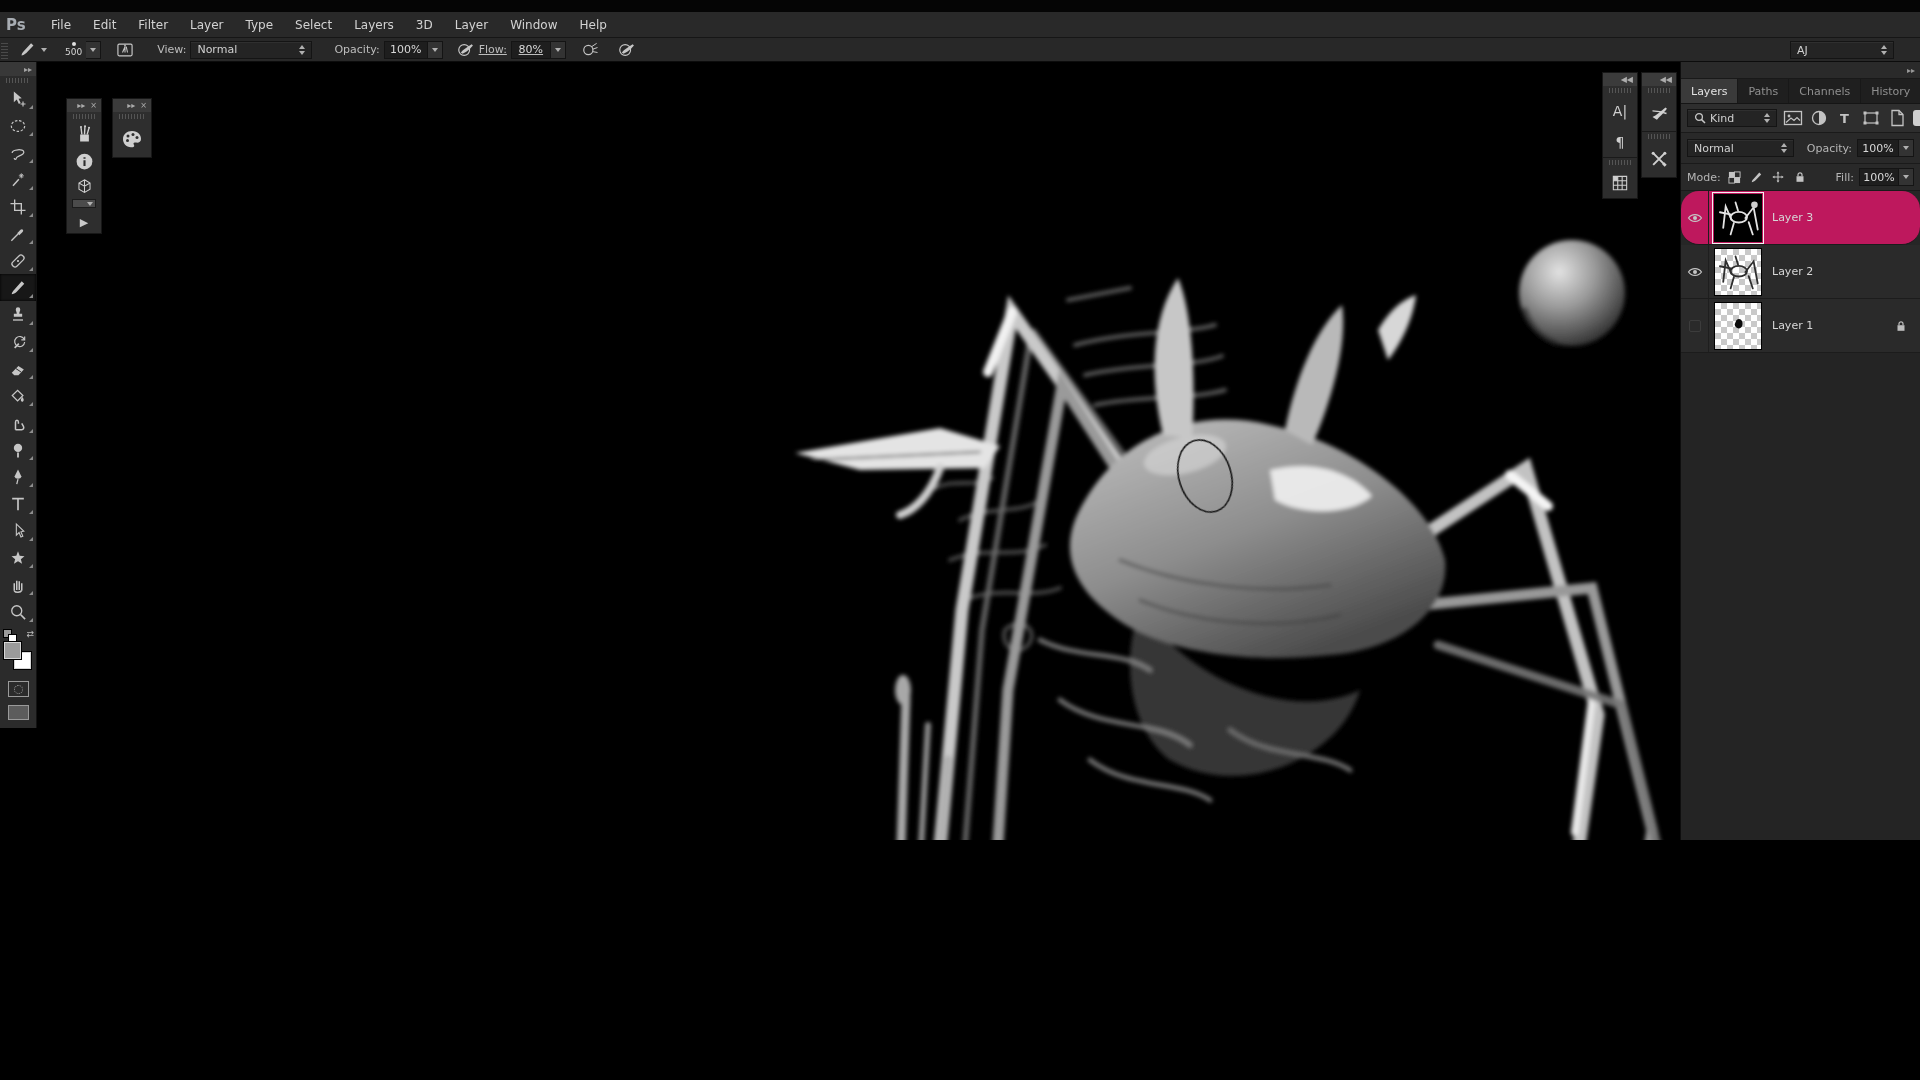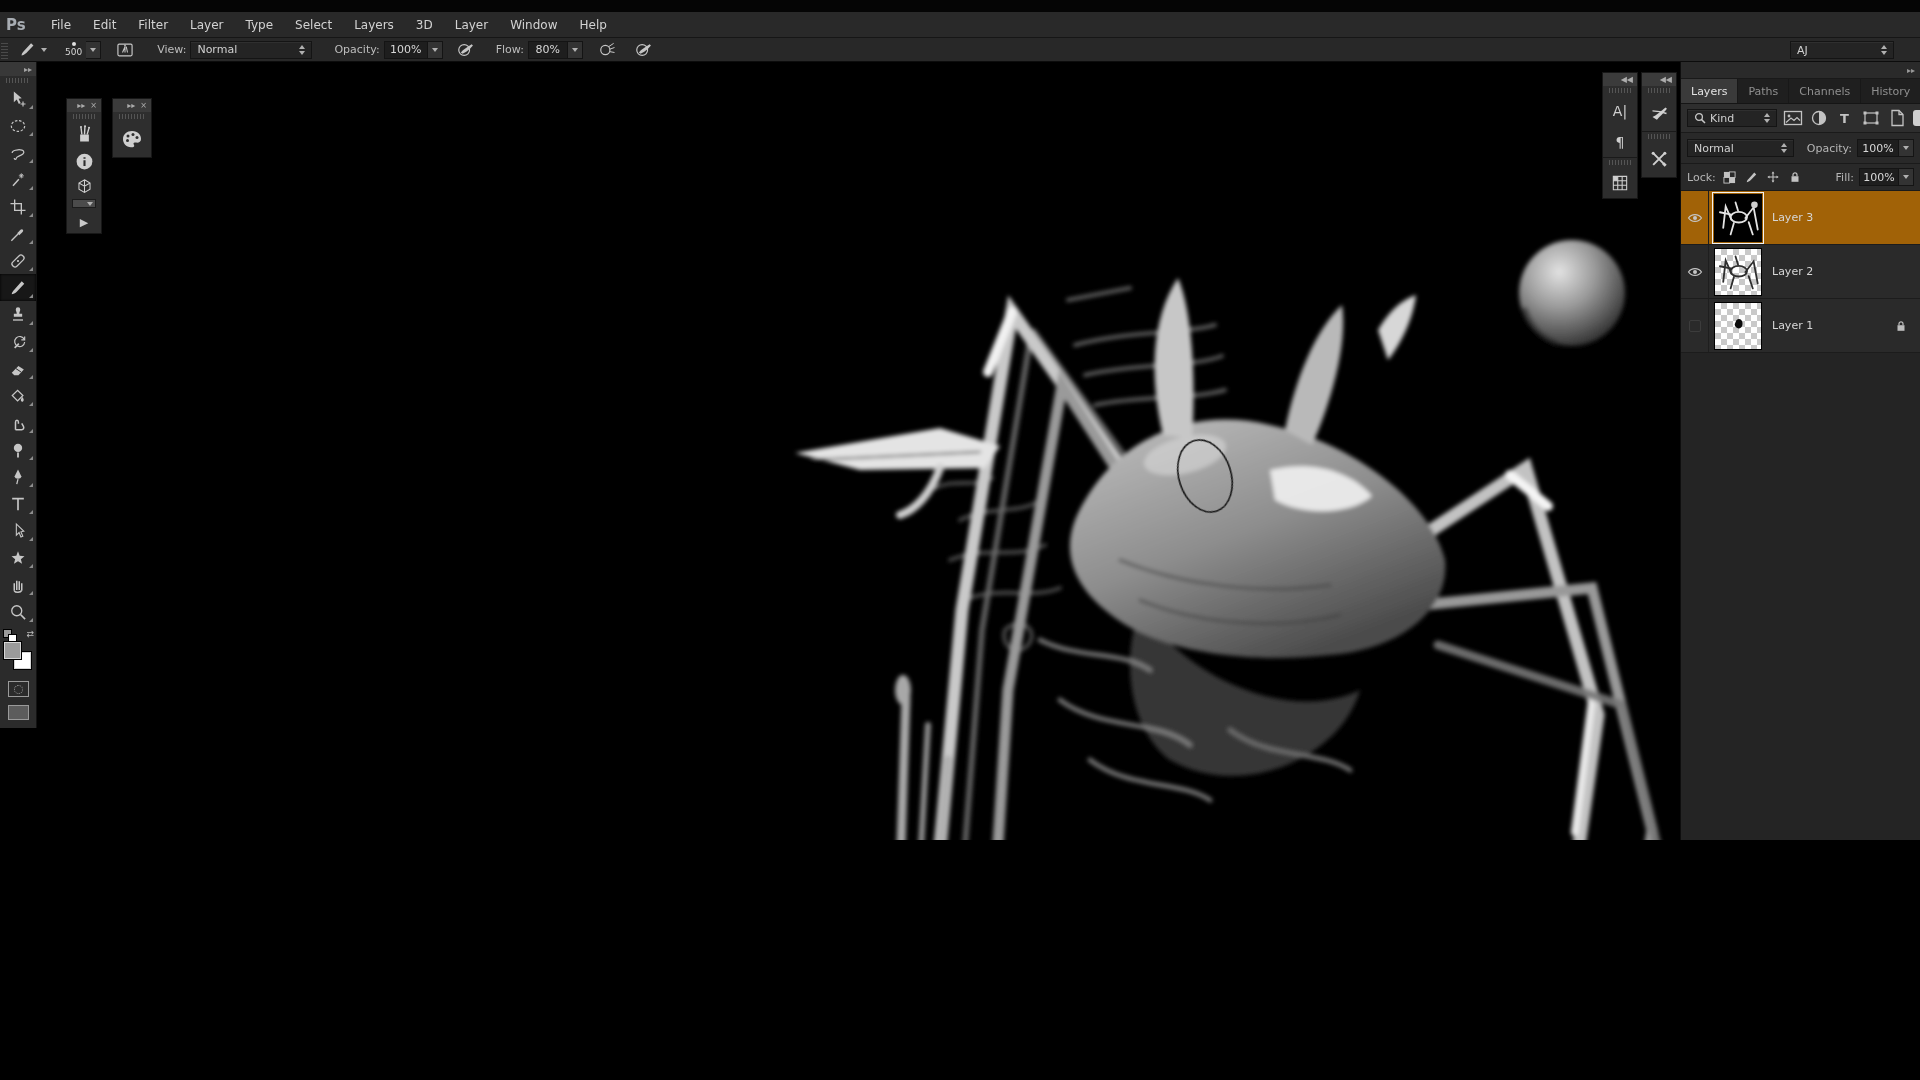--- a/index.html
+++ b/index.html
@@ -72,21 +72,21 @@
   .lp-row{display:flex;align-items:center;background:#2e2e2e;border-bottom:1px solid #1a1a1a;padding:0 6px;gap:5px;}
   .lp-filter{height:29px;}
   .lp-blend{height:31px;background:#292929;}
   .lp-lock{height:27px;background:#292929;color:#b5b5b5;}
   .kind-box{width:90px;}
   .blend-box{width:118px;}
   .f-icon{width:21px;height:18px;display:flex;align-items:center;justify-content:center;color:#c3c3c3;}
   .f-toggle{position:absolute;right:0;width:7px;height:16px;background:#d0d0d0;border-radius:3px 0 0 3px;}
   .layers-list{background:#262626;}
   .lrow{display:flex;align-items:center;height:54px;border-bottom:1px solid #1c1c1c;background:#2a2a2a;}
-  .lrow.sel{background:#a16207;}
+  .lrow.sel{background:#be185d;border-radius:18px;}
   .eye-cell{width:28px;height:100%;display:flex;align-items:center;justify-content:center;border-right:1px solid #1e1e1e;}
   .eye-off{width:12px;height:12px;border:1px solid #3c3c3c;border-radius:2px;}
   .thumb{position:relative;width:48px;height:48px;margin-left:5px;border:1px solid #000;flex:none;}
   .thumb.checker{background-color:#fff;background-image:
       linear-gradient(45deg,#c9c9c9 25%,transparent 25%,transparent 75%,#c9c9c9 75%),
       linear-gradient(45deg,#c9c9c9 25%,transparent 25%,transparent 75%,#c9c9c9 75%);
       background-size:12px 12px;background-position:0 0,6px 6px;}
   .thumb.selected{outline:1px solid #f2f2f2;outline-offset:1px;}
   .thumb.white{background:#fff;}
   .lname{margin-left:10px;color:#d6d6d6;}
@@ -344,21 +344,21 @@
           </span>
       </div>
     </div>
     <div class="ob-group" style="margin-left:12px;">
       <span class="icon">
           <svg width="20" height="20">
             <use href="#i-pressure"></use>
           </svg>
         </span>
     </div>
-    <div class="ob-group" style="margin-left:21px;">
+    <div class="ob-group" style="margin-left:4px;text-decoration:underline;">
       <span>Flow:</span>
       <div style="display:flex;">
         <div class="val-box" style="width:40px;">
             <span>80%</span>
           </div>
         <span class="arrow-btn">
             <span class="tri-d"></span>
           </span>
       </div>
     </div>
@@ -786,21 +786,21 @@
       <div style="display:flex;">
         <div class="val-box" style="width:42px;">
             <span>100%</span>
           </div>
         <span class="arrow-btn">
             <span class="tri-d"></span>
           </span>
       </div>
     </div>
     <div class="lp-row lp-lock">
-      <span>Lock:</span>
+      <span>Mode:</span>
       <span class="f-icon" style="width:17px;">
           <svg width="13" height="13">
             <use href="#i-check4"></use>
           </svg>
         </span>
       <span class="f-icon" style="width:17px;">
           <svg width="15" height="15">
             <use href="#i-brush"></use>
           </svg>
         </span>

